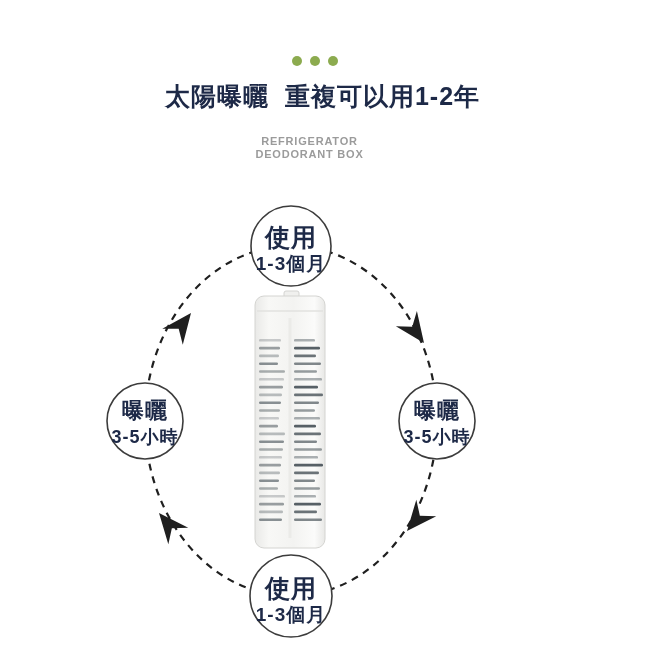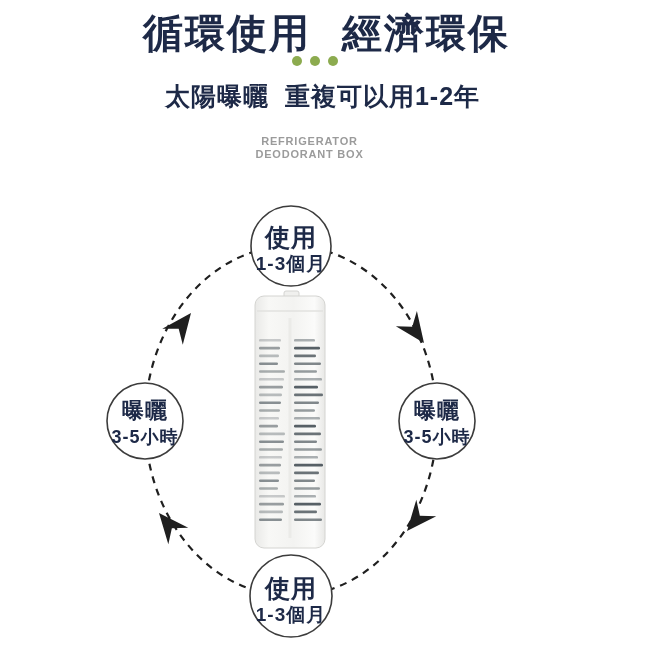--- a/index.html
+++ b/index.html
@@ -62,21 +62,20 @@
   .product-line{stroke:#e2e2df;stroke-width:1.5;fill:none;}
   .product-groove{stroke:#ebebe8;stroke-width:3;fill:none;}
   .product-tab{fill:#f0f0ee;stroke:var(--product-edge);stroke-width:1;}
   .slot{fill:var(--slot-color);}
 </style>
 </head>
 <body>
 
 <div class="stage">
 
-  <div class="title">循環使用 經濟環保</div>
 
   <div class="dots">
     <span class="dot"></span><span class="dot"></span><span class="dot"></span>
   </div>
 
   <div class="subtitle">太陽曝曬 重複可以用1-2年</div>
 
   <div class="caption">
     <div>REFRIGERATOR</div>
     <div>DEODORANT BOX</div>

